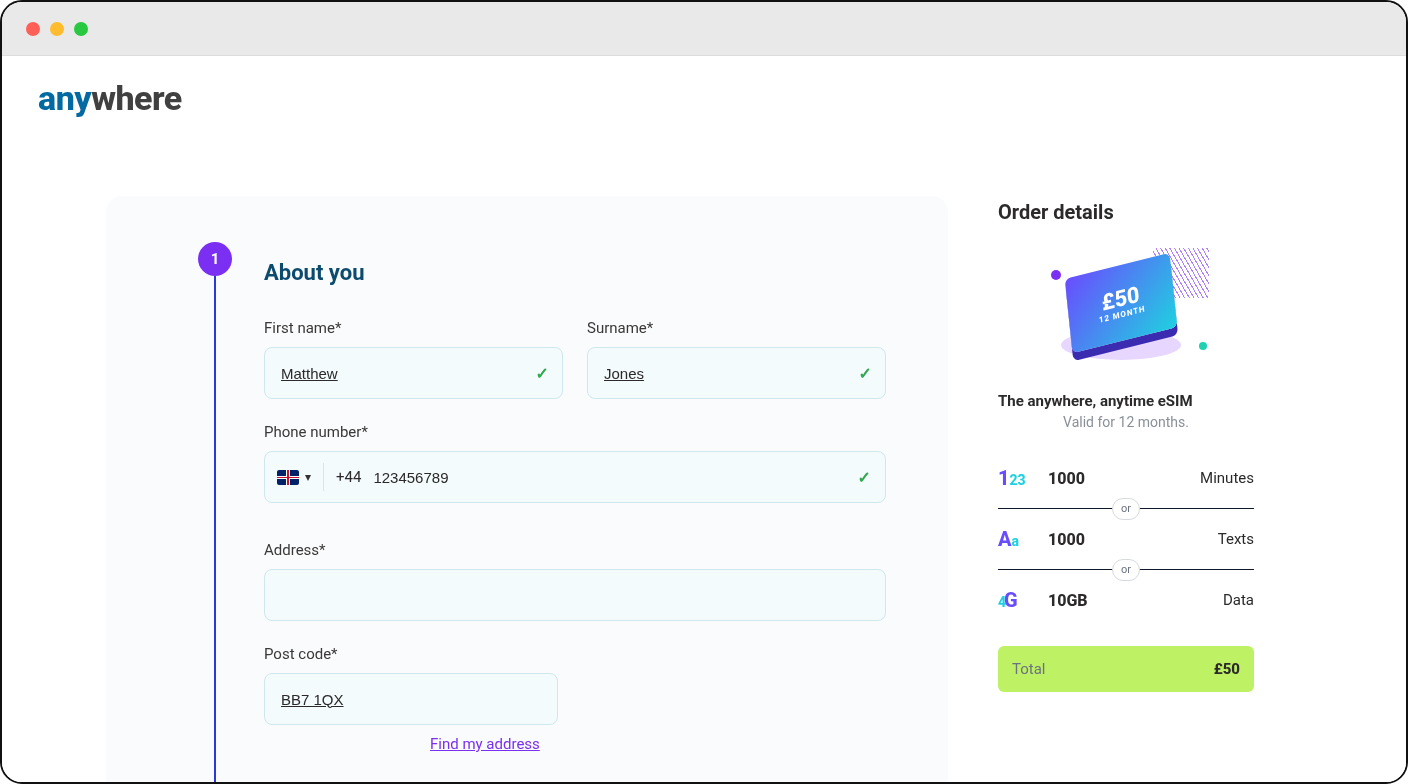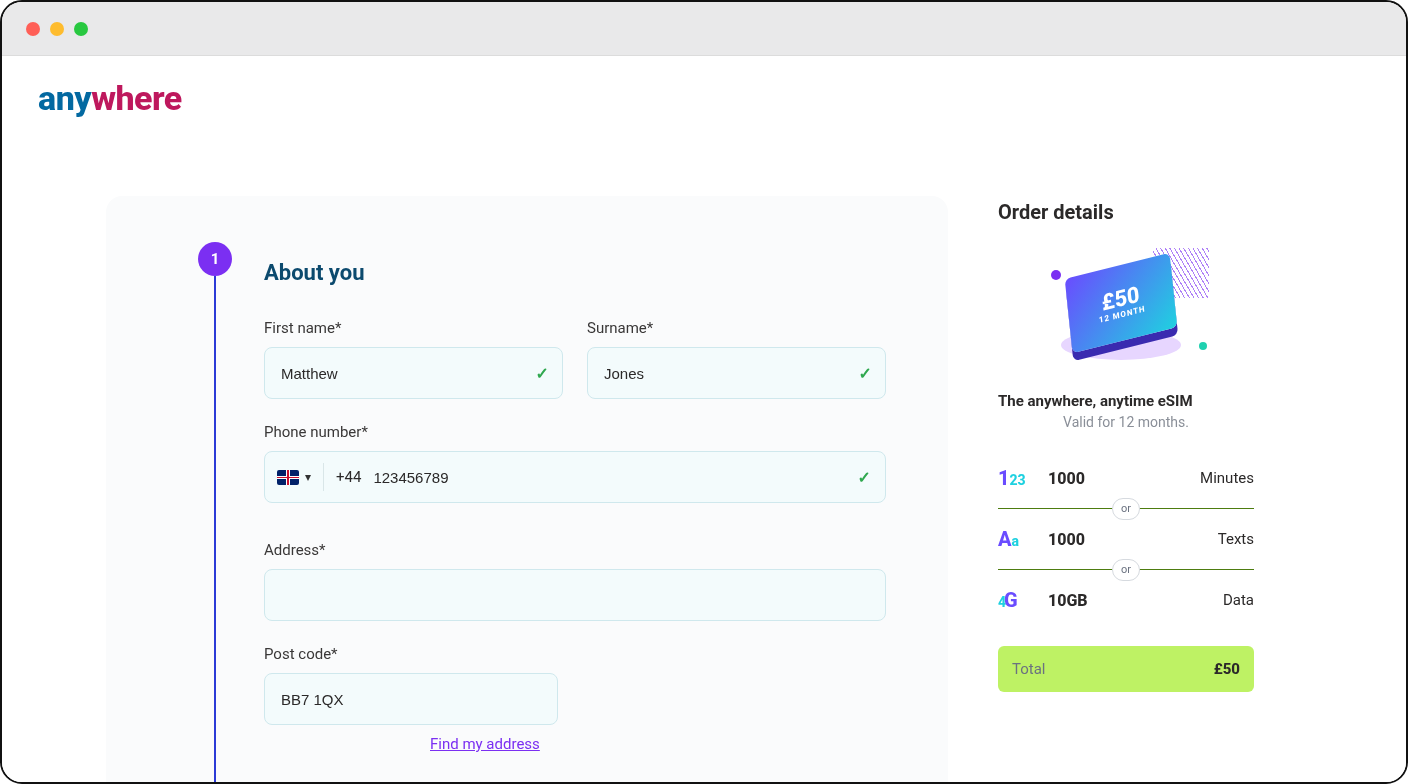--- a/index.html
+++ b/index.html
@@ -39,21 +39,21 @@
   }
 
   .logo {
     position: absolute;
     top: 22px; left: 36px;
     font-size: 34px;
     font-weight: 800;
     letter-spacing: -0.5px;
   }
   .logo .a1 { color: #0369a1; }
-  .logo .a2 { color: #be185d; }
+  .logo .a2 { color: #404040; }
 
   .main-row {
     position: absolute;
     top: 140px;
     left: 104px;
     right: 60px;
     display: flex;
     gap: 50px;
     align-items: flex-start;
   }
@@ -109,20 +109,21 @@
   .text-input {
     width: 100%;
     height: 52px;
     border: 1px solid #cfe8ed;
     background: #f3fbfc;
     border-radius: 8px;
     padding: 0 44px 0 16px;
     font-size: 15px;
     color: #2b2929;
     outline: none;
+    text-decoration: underline;
   }
   .text-input.empty { background: #f3fbfc; }
   .check-icon {
     position: absolute;
     right: 14px;
     color: #2fa84f;
     font-size: 16px;
     font-weight: 700;
   }
 
@@ -231,21 +232,21 @@
   .ic2 { color:#6a4cff; }
   .ic2 .s { color:#1fd1e0; font-size:14px; }
   .ic3 { color:#6a4cff; }
   .ic3 .s { color:#1fd1e0; font-size:14px; margin-right:-2px; }
   .feat-val { font-weight:800; font-size:16px; width:60px; }
   .feat-lab { margin-left:auto; font-size:15px; color:#2b2929; }
 
   .divider {
     position: relative;
     height: 1px;
-    background: #4d7c0f;
+    background: #0f172a;
     margin: 6px 0;
   }
   .or-pill {
     position:absolute; left:50%; top:50%;
     transform: translate(-50%,-50%);
     width:28px; height:22px;
     border:1px solid #d6dadf;
     background:#fff;
     border-radius:999px;
     font-size:11px; color:#6b7280;

